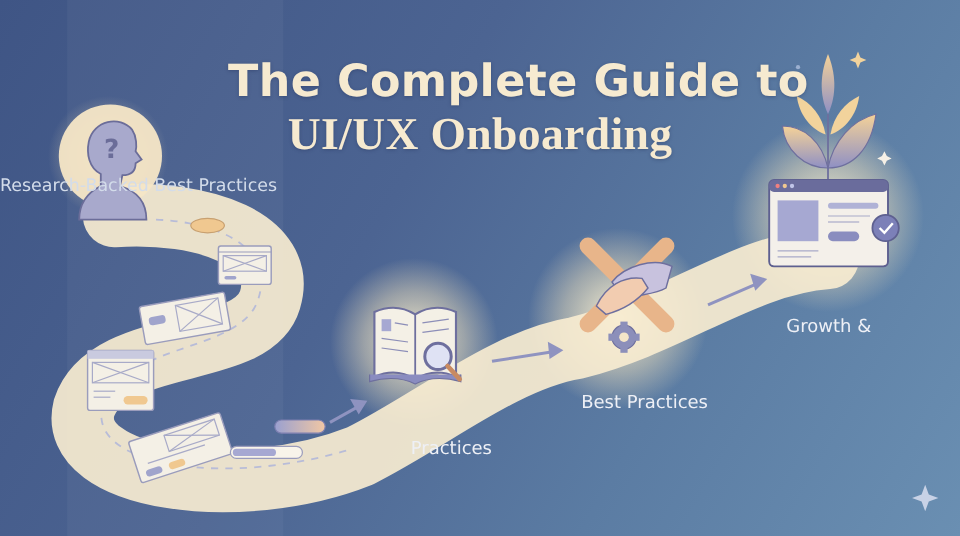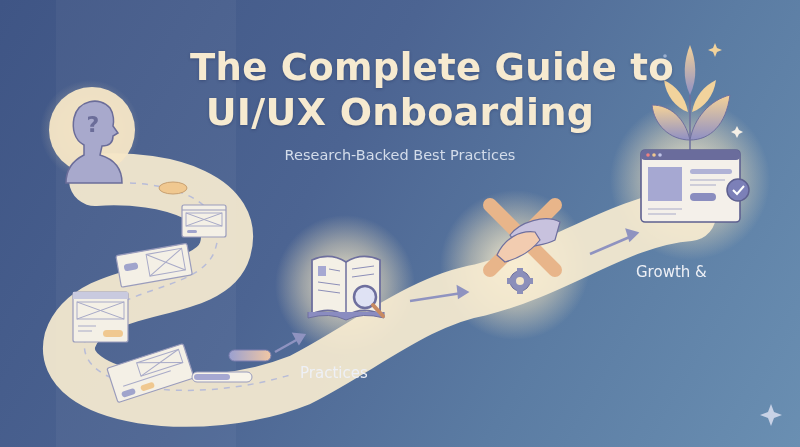--- a/index.html
+++ b/index.html
@@ -4,23 +4,23 @@
 <style>
   html,body{margin:0;padding:0;}
   body{width:800px;height:447px;overflow:hidden;position:relative;
     background:linear-gradient(120deg,#3f5585 0%,#4c6492 40%,#5b7ca3 70%,#6a8fb2 100%);
     font-family:"DejaVu Sans","Liberation Sans",sans-serif;}
   .panel{position:absolute;left:56px;top:0;width:180px;height:447px;background:rgba(255,255,255,0.04);}
   svg.art{position:absolute;left:0;top:0;}
   .title{position:absolute;left:0;width:800px;text-align:center;color:#f6ead0;font-weight:bold;
     text-shadow:0 1px 3px rgba(30,40,80,0.35);}
   .t1{top:46px;font-size:37px;letter-spacing:0.3px;padding-left:32px;}
-  .t2{top:90px;font-size:38px;letter-spacing:0.3px;}
-  .subtitle{position:absolute;top:147px;left:0;width:800px;text-align:center;color:#d3dcea;font-size:14.5px;}
-  .label{position:absolute;color:#eef0f6;font-size:15px;text-align:left;line-height:22px;}
+  .t2{top:90px;font-size:38px;letter-spacing:0.3px;font-family:Liberation Serif, serif;}
+  .subtitle{position:absolute;top:147px;left:0;width:800px;color:#d3dcea;font-size:14.5px;}
+  .label{position:absolute;color:#eef0f6;font-size:15px;text-align:right;line-height:22px;}
   .lab1{left:300px;top:362px;width:110px;}
   .lab2{left:460px;top:324px;width:130px;}
   .lab3{left:636px;top:261px;width:90px;}
 </style>
 </head>
 <body>
 
 <div class="panel"></div>
 
 <svg class="art" width="800" height="447" viewBox="0 0 800 447">
@@ -164,16 +164,17 @@
 </svg>
 
 <div class="title t1">The Complete Guide to</div>
 <div class="title t2">UI/UX Onboarding</div>
 <div class="subtitle">Research-Backed Best Practices</div>
 
 <div class="label lab1">
   <div>Practices</div>
 </div>
 <div class="label lab2">
+  <div>Best Practices</div>
 </div>
 <div class="label lab3">
   <div>Growth &amp;</div>
 </div>
 
 </body></html>

